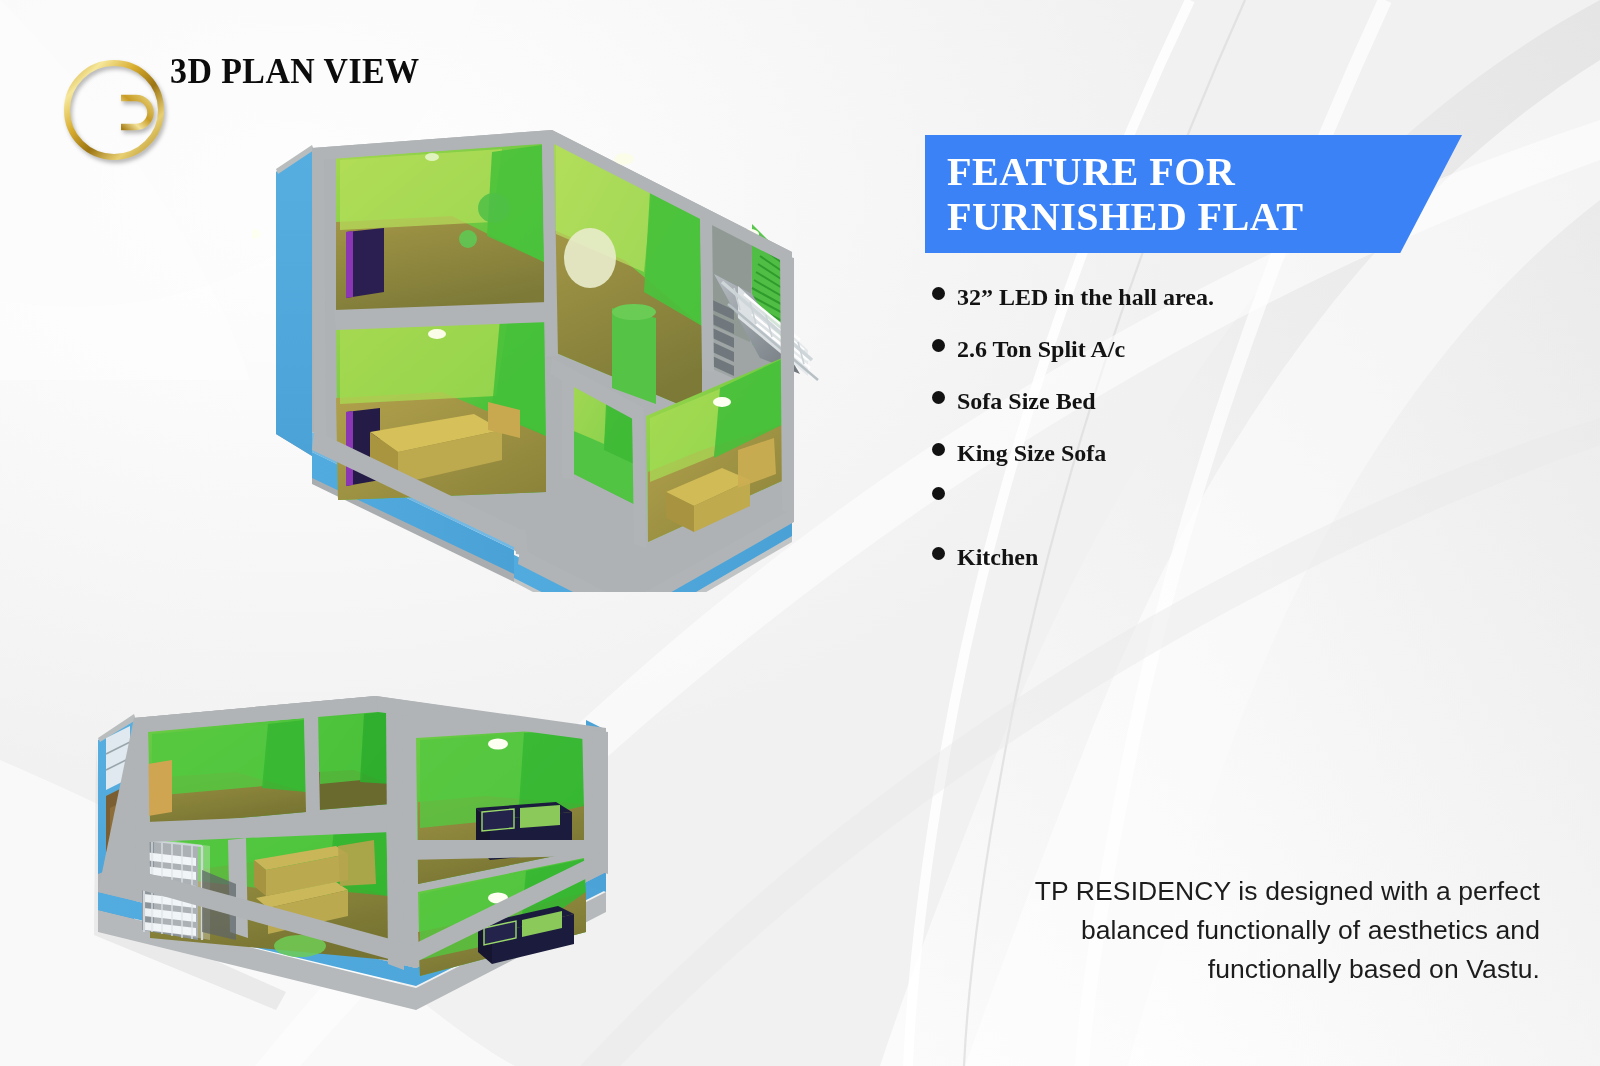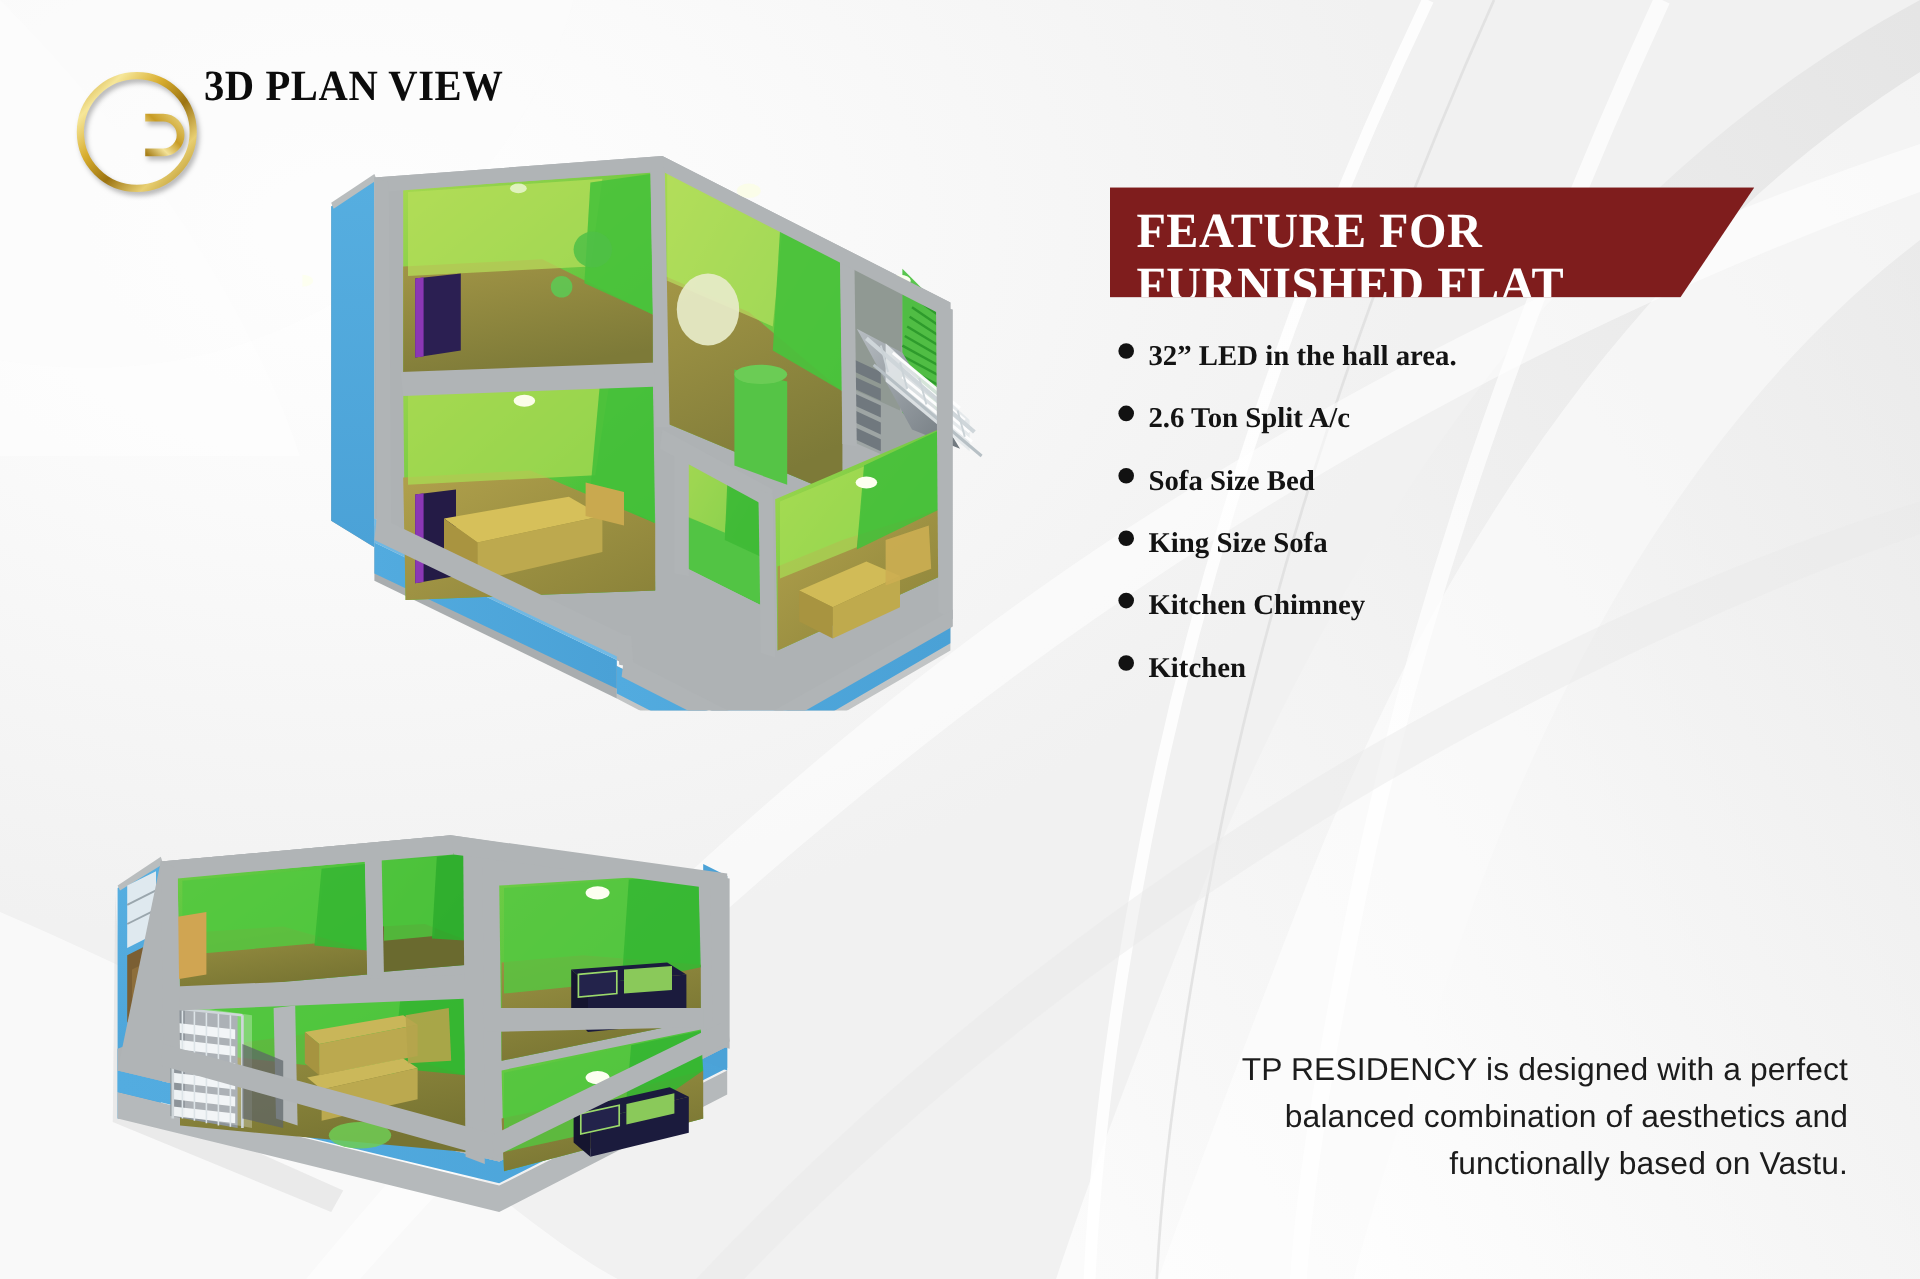--- a/index.html
+++ b/index.html
@@ -27,22 +27,22 @@
   #title{
     position:absolute;left:170px;top:50px;
     font-family:"Liberation Serif",serif;
     font-weight:700;font-size:36px;letter-spacing:.5px;
     color:#0c0c0c;white-space:nowrap;
     transform:scaleX(.94);transform-origin:left center;
   }
 
   
   #feature-banner{
-    position:absolute;left:925px;top:156px;width:537px;height:92px;
-    background:#7f1d1d;
+    position:absolute;left:925px;top:135px;width:537px;height:118px;
+    background:#3b82f6;
     clip-path:polygon(0 0, 100% 0, 88.5% 100%, 0 100%);
     box-shadow:0 1px 2px rgba(0,0,0,.10);
   }
   #feature-banner .lines{
     position:absolute;left:22px;top:14px;
     color:#ffffff;font-family:"Liberation Serif",serif;font-weight:700;
     font-size:41px;line-height:45px;letter-spacing:.4px;
   }
   #feature-banner .lines div{white-space:nowrap;transform:scaleX(.98);transform-origin:left center;}
 
@@ -492,27 +492,26 @@
     <div class="feat-item">
       <span class="feat-bullet"></span>
       <span>Sofa Size Bed</span>
     </div>
     <div class="feat-item">
       <span class="feat-bullet"></span>
       <span>King Size Sofa</span>
     </div>
     <div class="feat-item">
       <span class="feat-bullet"></span>
-      <span>Kitchen Chimney</span>
     </div>
     <div class="feat-item">
       <span class="feat-bullet"></span>
       <span>Kitchen</span>
     </div>
   </div>
 
   <div id="description">
     <div>TP RESIDENCY is designed with a perfect</div>
-    <div>balanced combination of aesthetics and</div>
+    <div>balanced functionally of aesthetics and</div>
     <div>functionally based on Vastu.</div>
   </div>
 
 </div>
 
 </body></html>

